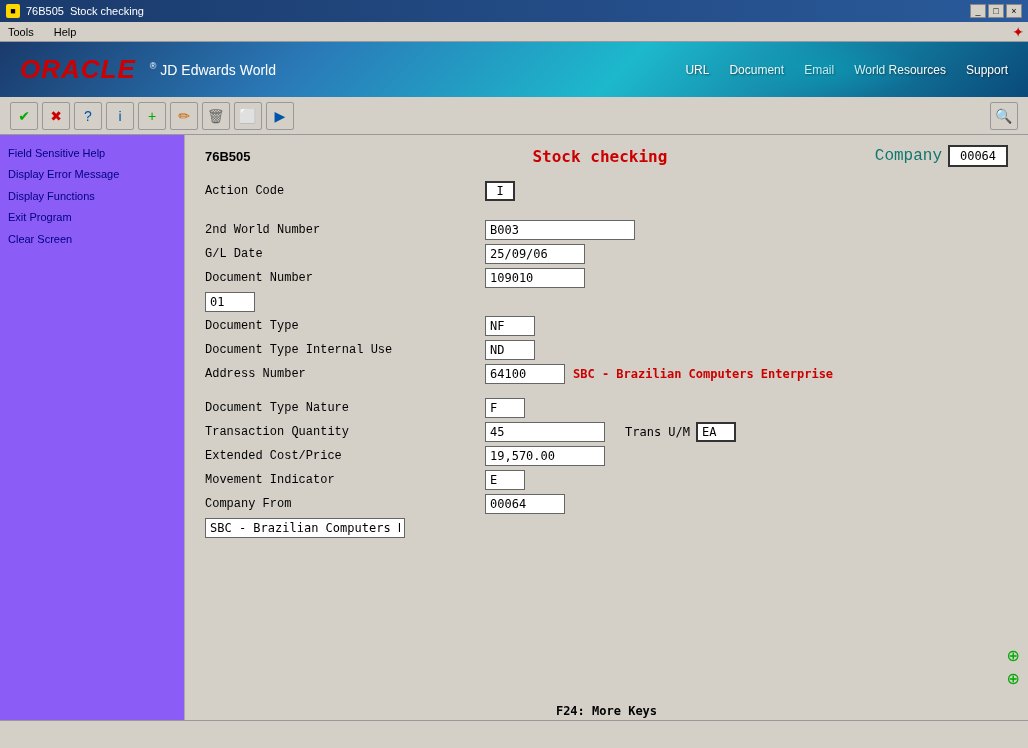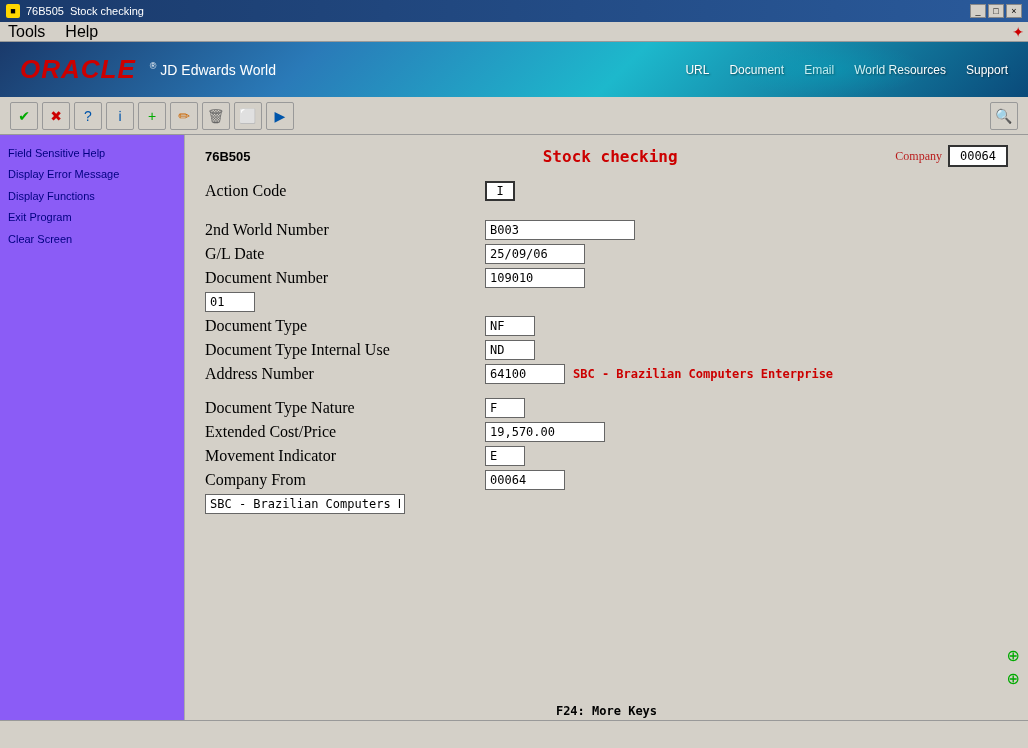--- a/index.html
+++ b/index.html
@@ -24,21 +24,21 @@
     
     .menu-bar {
       background: #d4d0c8;
       height: 20px;
       display: flex;
       align-items: center;
       padding: 0 4px;
       border-bottom: 1px solid #999;
       gap: 12px;
     }
-    .menu-item { font-size: 16px; cursor: pointer; color: #000; padding: 2px 4px; }
+    .menu-item { font-size: 11px; cursor: pointer; color: #000; padding: 2px 4px; }
 
     
     .oracle-header {
       background: linear-gradient(135deg, #1a3a6b 0%, #2a7ab8 30%, #1db8cc 60%, #0a4a7a 100%);
       height: 55px;
       display: flex;
       align-items: center;
       justify-content: space-between;
       padding: 8px 20px;
       position: relative;
@@ -140,24 +140,24 @@
     }
     .form-title {
       flex: 1;
       text-align: center;
       font-size: 16px;
       font-weight: bold;
       color: #cc0000;
       font-family: monospace;
     }
     .company-label {
-      font-size: 12px;
-      color: #b91c1c;
+      font-size: 16px;
+      color: #0f766e;
       margin-right: 6px;
-      font-family: Liberation Serif, serif;
+      font-family: Liberation Mono, monospace;
     }
     .company-field {
       border: 2px solid #333;
       background: white;
       padding: 2px 4px;
       font-size: 12px;
       font-family: monospace;
       width: 60px;
       text-align: center;
     }
@@ -183,22 +183,22 @@
       display: flex;
       flex-direction: column;
       gap: 2px;
     }
     .field-row {
       display: flex;
       align-items: center;
       min-height: 22px;
     }
     .field-label {
-      font-size: 16px;
-      font-family: Liberation Serif, serif;
+      font-size: 12px;
+      font-family: Liberation Mono, monospace;
       width: 280px;
       color: #000;
     }
     .field-input {
       border: 1px solid #666;
       background: white;
       padding: 1px 4px;
       font-size: 12px;
       font-family: monospace;
       height: 20px;
@@ -371,20 +371,26 @@
 
     <div class="spacer-row"></div>
 
     <div class="form-fields">
 
       <div class="field-row">
         <span class="field-label">Document Type Nature</span>
         <input class="field-input w40" type="text" value="F" style="">
       </div>
 
+      <div class="field-row">
+        <span class="field-label">Transaction Quantity</span>
+        <input class="field-input w120 right-align" type="text" value="45" style="">
+        <span class="trans-um-label">Trans U/M</span>
+        <input class="field-input w40" type="text" style="margin-left: 6px; border: 2px solid rgb(51, 51, 51);" value="EA">
+      </div>
 
 
       <div class="field-row">
         <span class="field-label">Extended Cost/Price</span>
         <input class="field-input w120 right-align" type="text" value="19,570.00" style="">
       </div>
 
       <div class="field-row">
         <span class="field-label">Movement Indicator</span>
         <input class="field-input w40" type="text" value="E" style="">

